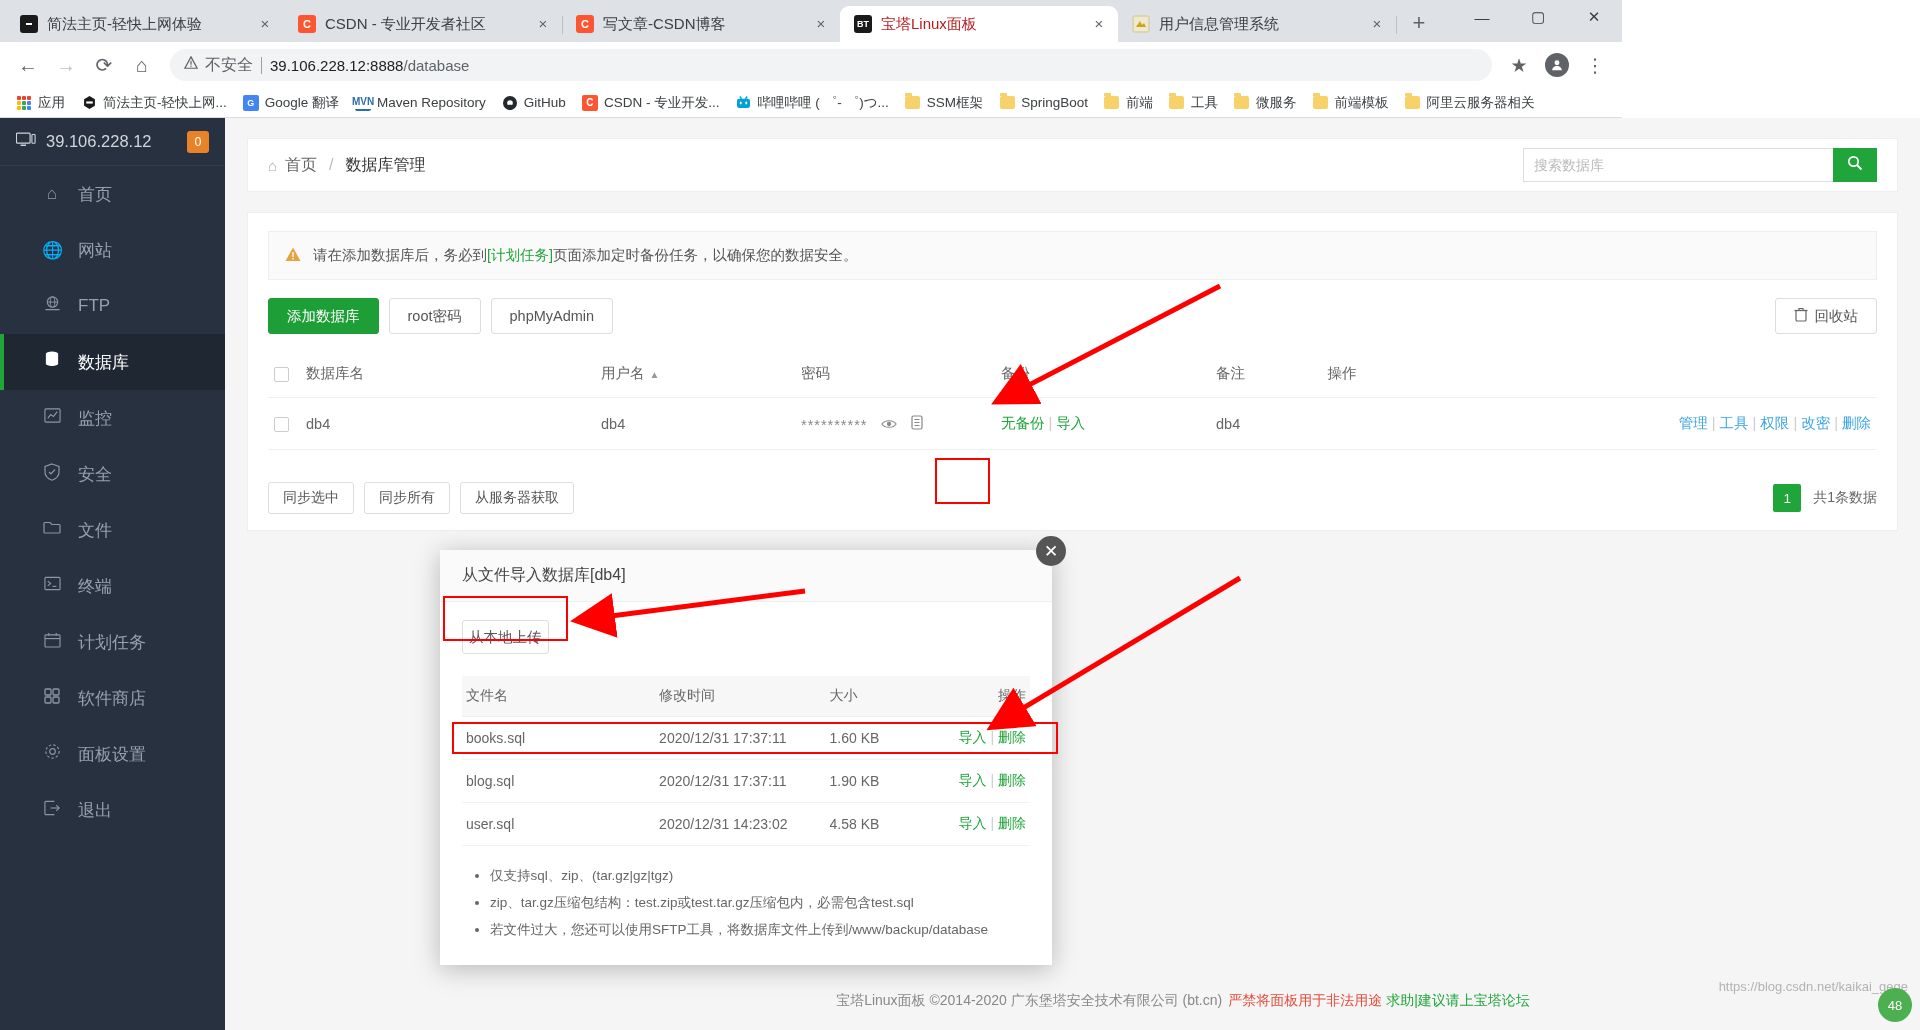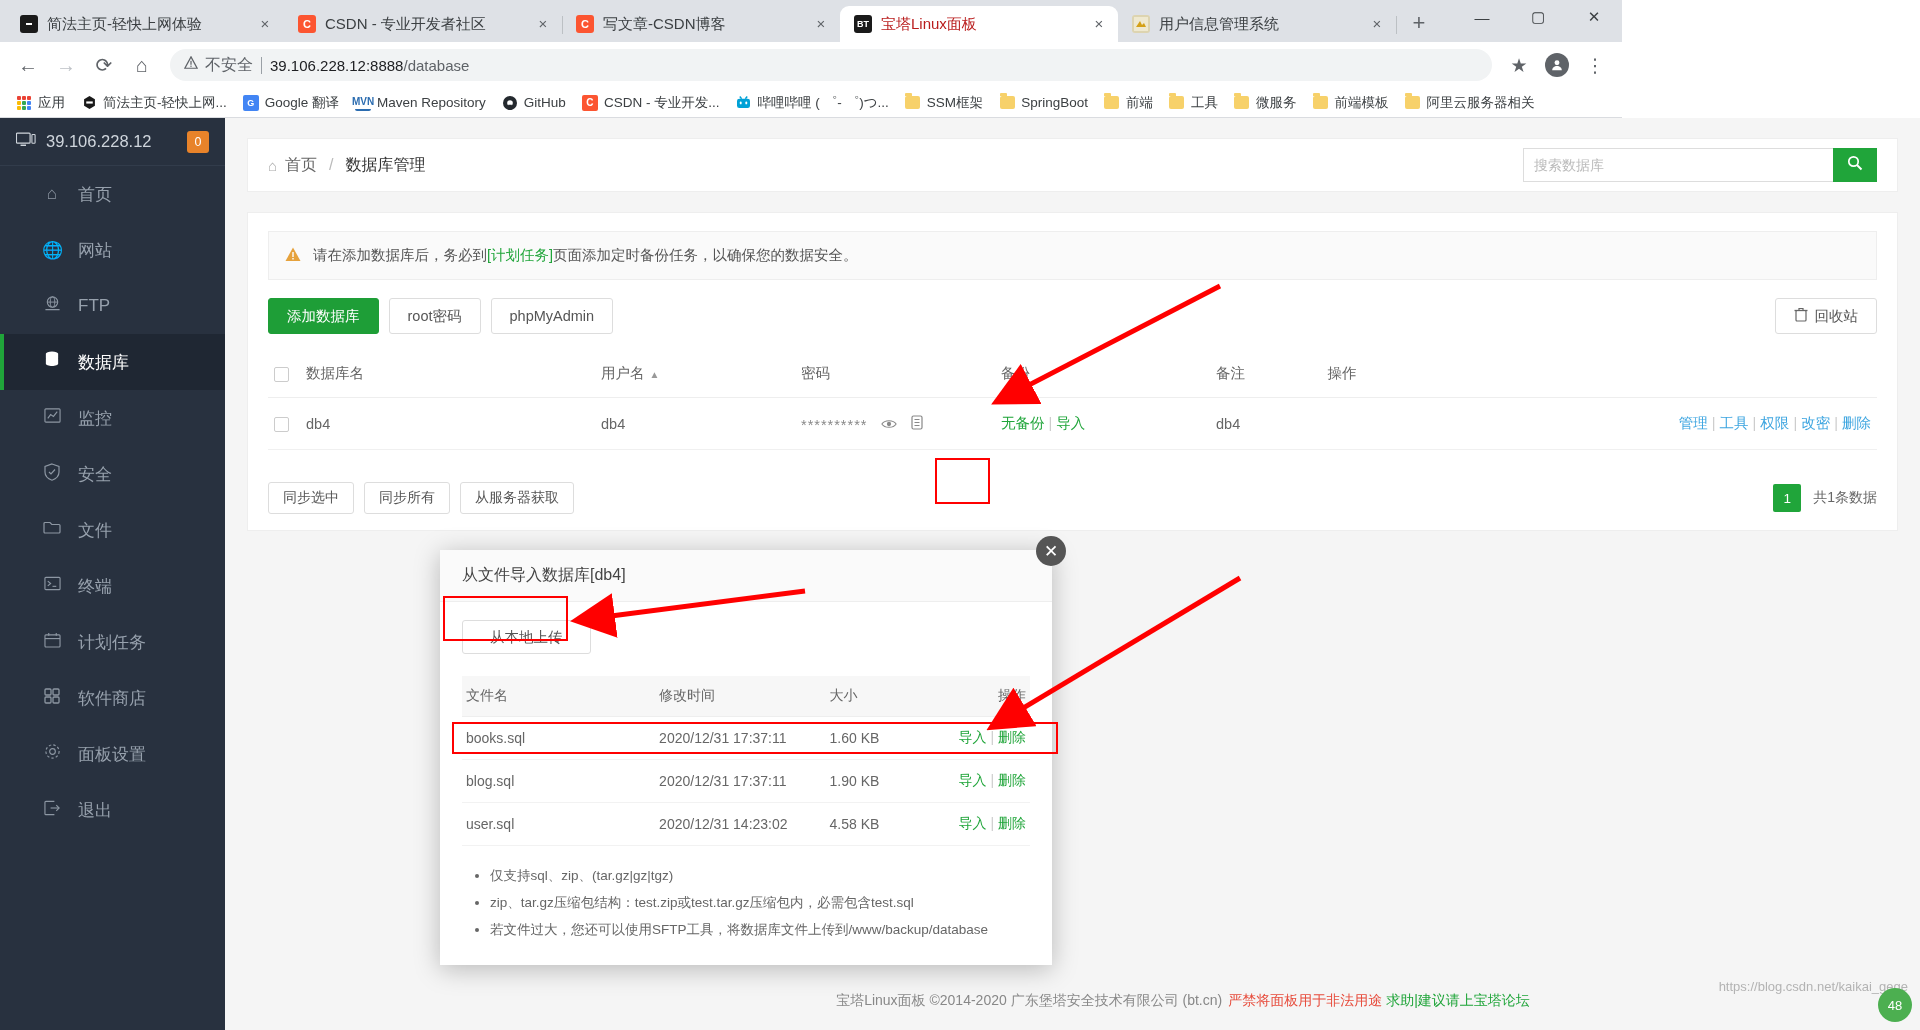--- a/index.html
+++ b/index.html
@@ -216,21 +216,21 @@
     height:52px; display:flex; align-items:center; padding:0 22px;
     font-size:16px; color:#444; background:#fafafa; border-bottom:1px solid #eee;
   }
   .modal-close {
     position:absolute; right:-14px; top:-14px; width:30px; height:30px; border-radius:50%;
     background:#555; color:#fff; display:flex; align-items:center; justify-content:center;
     font-size:17px; cursor:pointer; z-index:41;
   }
   .modal-body { padding:18px 22px 22px 22px; }
   .upload-btn {
-    height:34px; padding:0 27px; border:1px solid #ddd; background:#fff; color:#555;
+    height:34px; padding:0 6px; border:1px solid #ddd; background:#fff; color:#555;
     font-size:14.5px; border-radius:3px; cursor:pointer; display:inline-flex; align-items:center;
     font-family:"Liberation Sans", sans-serif;
   }
   table.filetable { width:100%; border-collapse:collapse; margin-top:22px; }
   table.filetable th {
     text-align:left; font-weight:normal; color:#666; font-size:14px;
     padding:11px 4px; background:#f7f7f7; border-bottom:1px solid #eee;
   }
   table.filetable td {
     padding:12px 4px; font-size:14px; color:#666; border-bottom:1px solid #f2f2f2;

